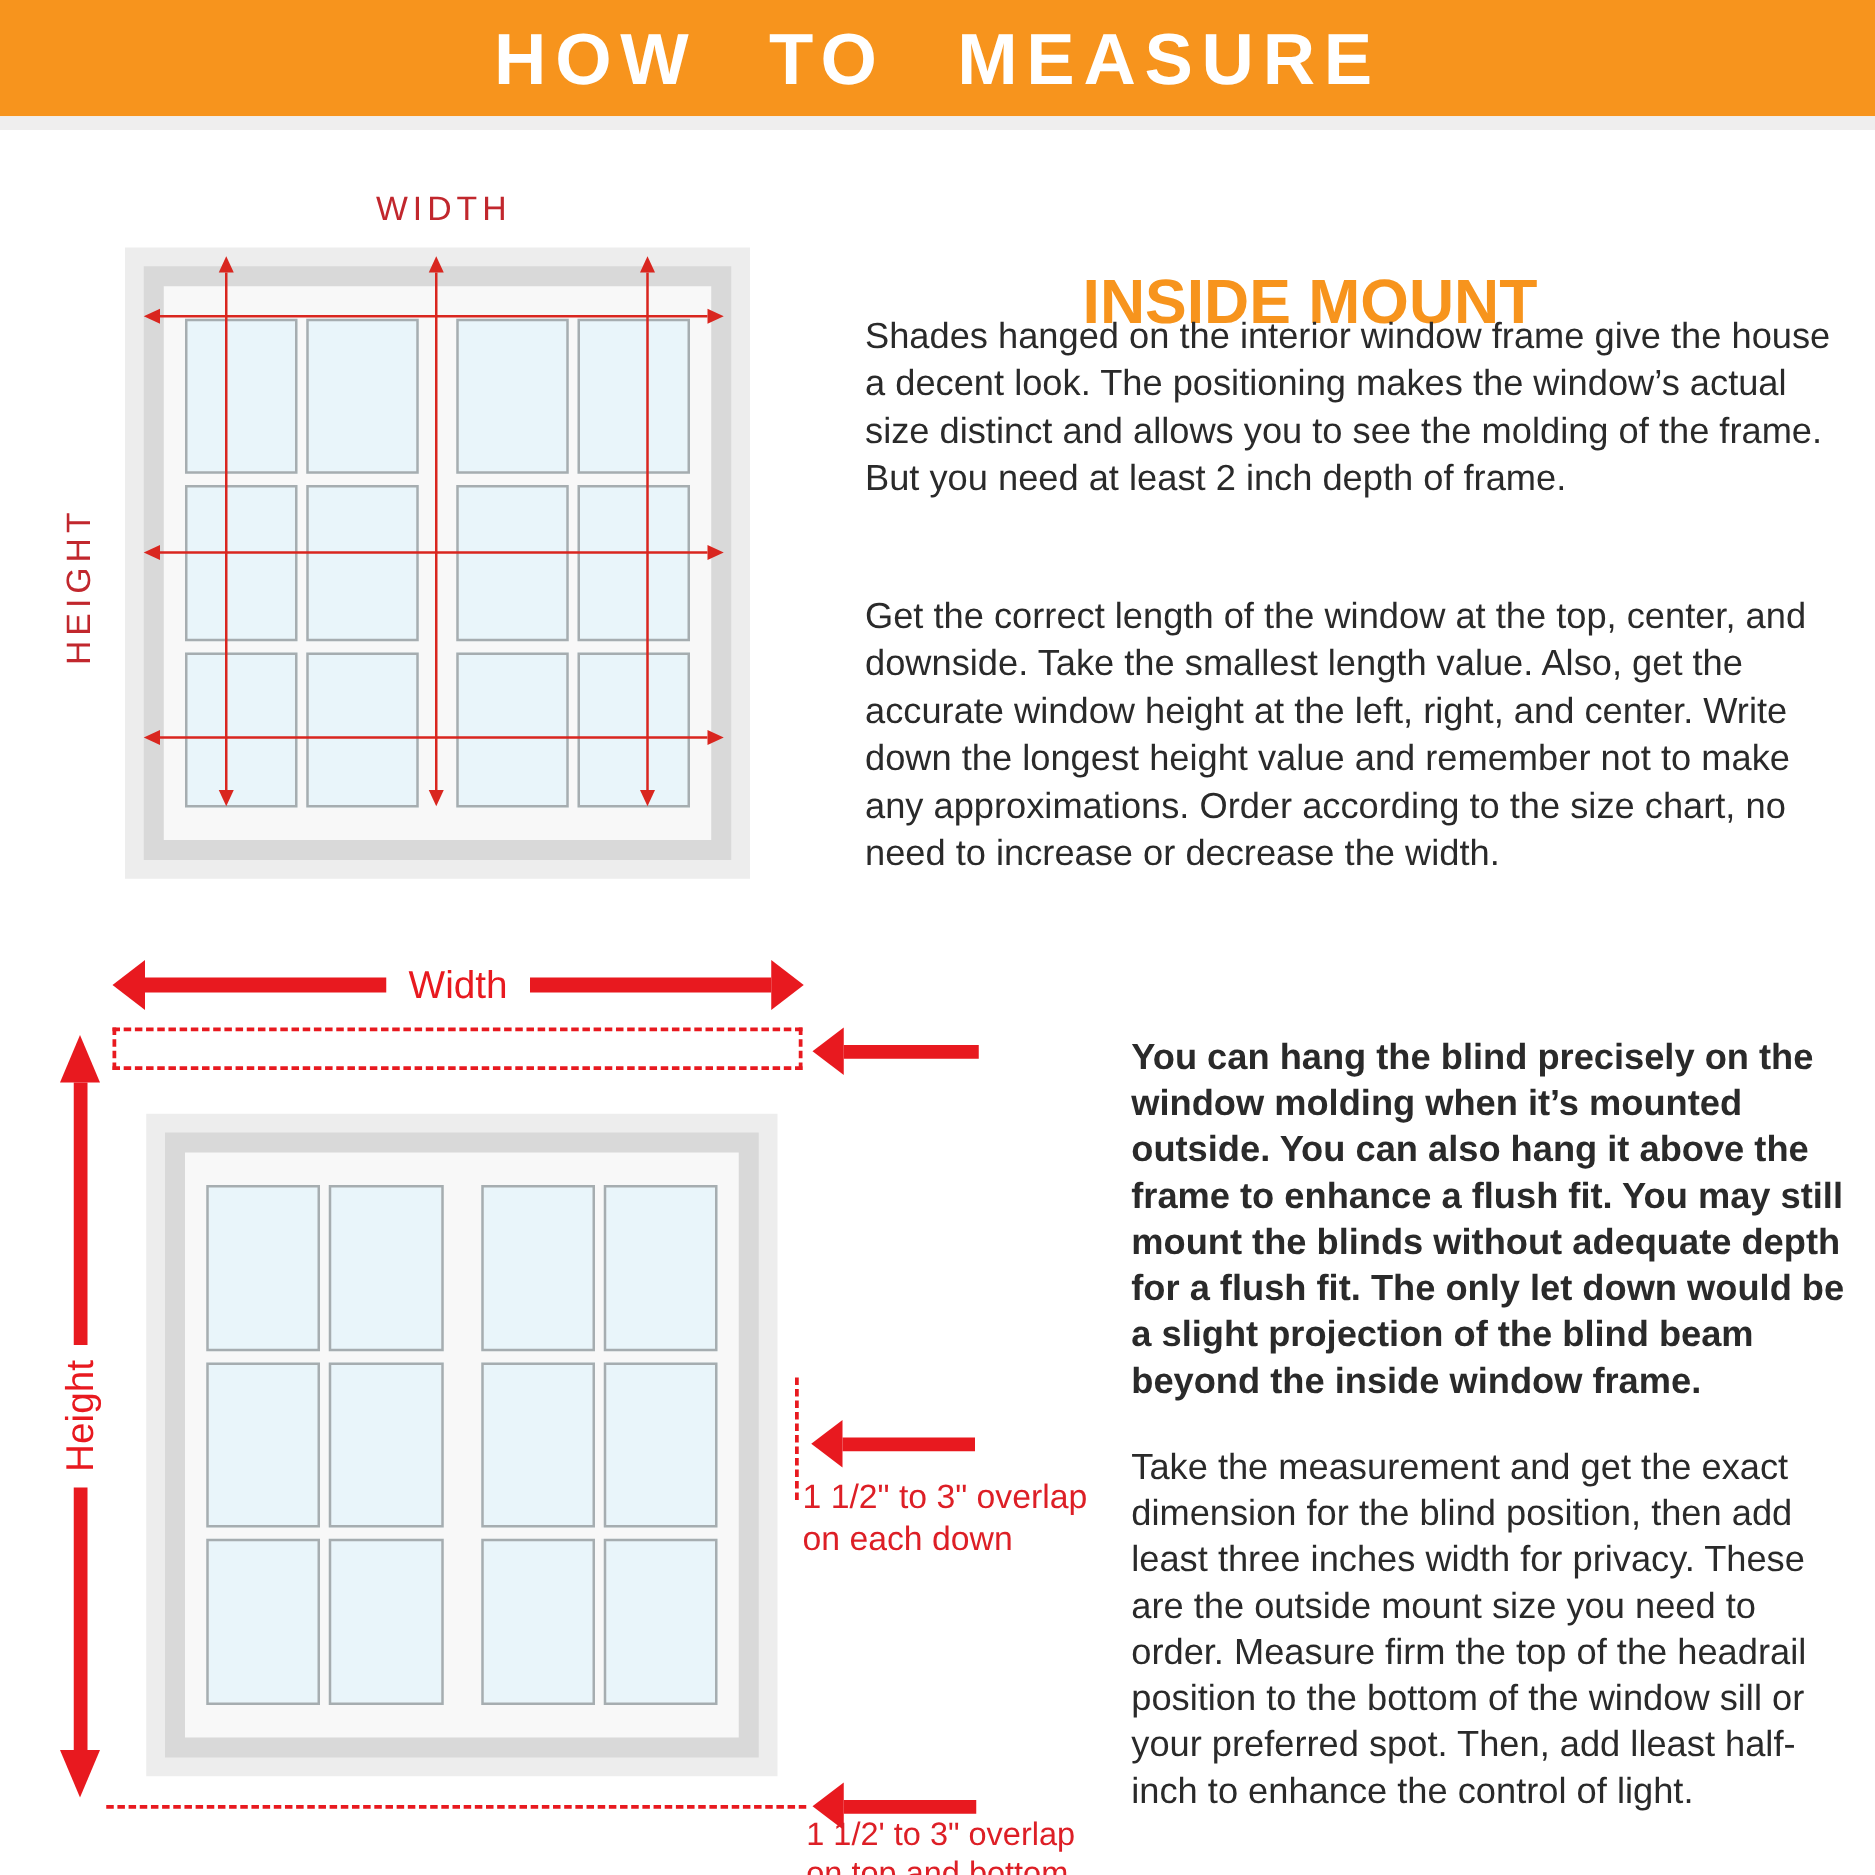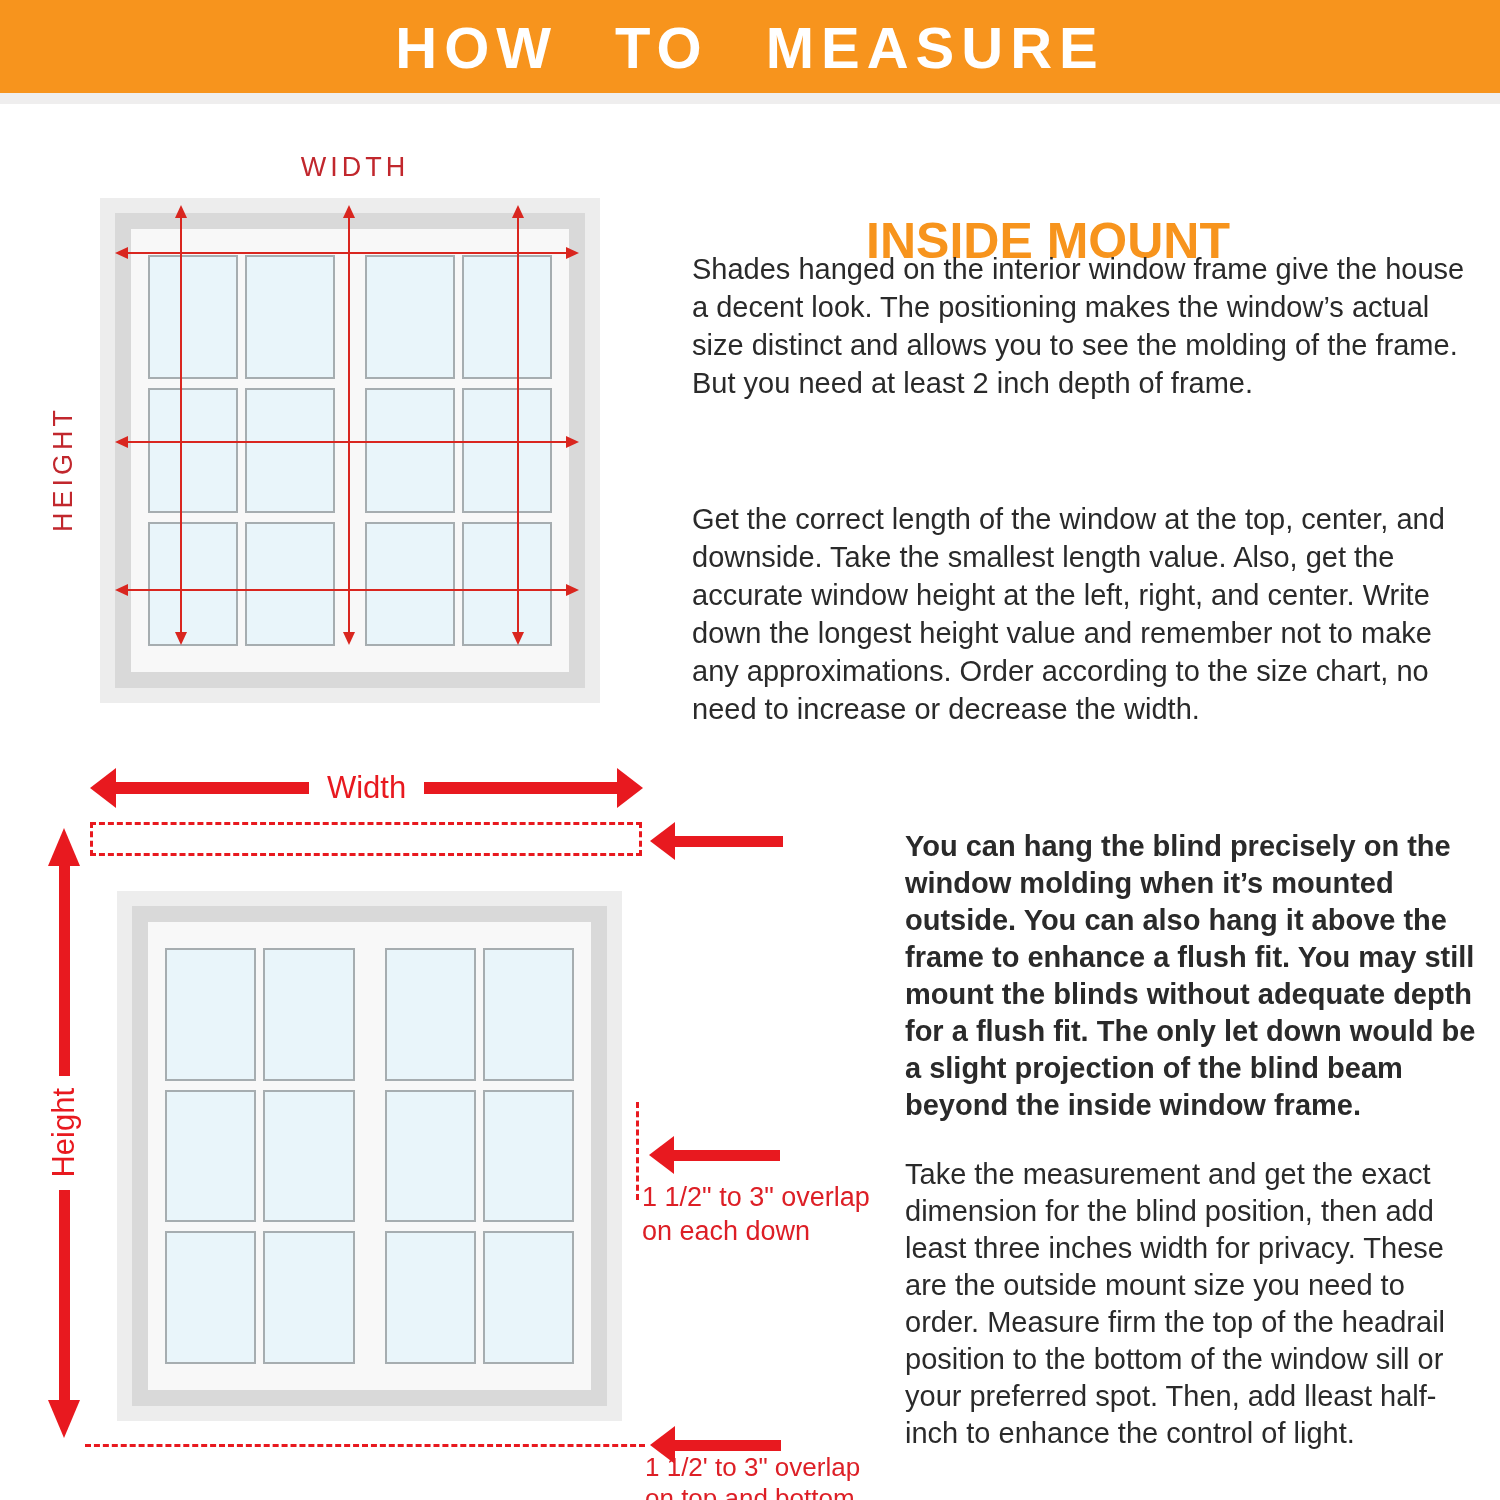--- a/index.html
+++ b/index.html
@@ -109,21 +109,21 @@
 
   <div class="ah" style="left:128px;top:252px;width:438px;"></div>
   <div class="ah" style="left:128px;top:441px;width:438px;"></div>
   <div class="ah" style="left:128px;top:589px;width:438px;"></div>
   <div class="av" style="left:180px;top:218px;height:414px;"></div>
   <div class="av" style="left:348px;top:218px;height:414px;"></div>
   <div class="av" style="left:517px;top:218px;height:414px;"></div>
 
   <div class="mount-title" style="left:658px;top:168px;width:780px;margin-top:44px;">INSIDE MOUNT</div>
   <div class="para" style="left:692px;top:250px;width:782px;">Shades hanged on the interior window frame give the house a decent look. The positioning makes the window’s actual size distinct and allows you to see the molding of the frame. But you need at least 2 inch depth of frame.</div>
-  <div class="para" style="left:692px;top:500px;width:782px;">Get the correct length of the window at the top, center, and downside. Take the smallest length value. Also, get the accurate window height at the left, right, and center. Write down the longest height value and remember not to make any approximations. Order according to the size chart, no need to increase or decrease the width.</div>
+  <div class="para" style="left:692px;top:474px;width:782px;">Get the correct length of the window at the top, center, and downside. Take the smallest length value. Also, get the accurate window height at the left, right, and center. Write down the longest height value and remember not to make any approximations. Order according to the size chart, no need to increase or decrease the width.</div>
 
   <div class="width-arrow-row" style="left:90px;top:768px;width:553px;height:40px;">
     <div class="tri-l"></div>
     <div class="bar-h"></div>
     <div class="width-text">Width</div>
     <div class="bar-h"></div>
     <div class="tri-r"></div>
   </div>
 
   <div class="dash-rect" style="left:90px;top:822px;width:552px;height:34px;"></div>

